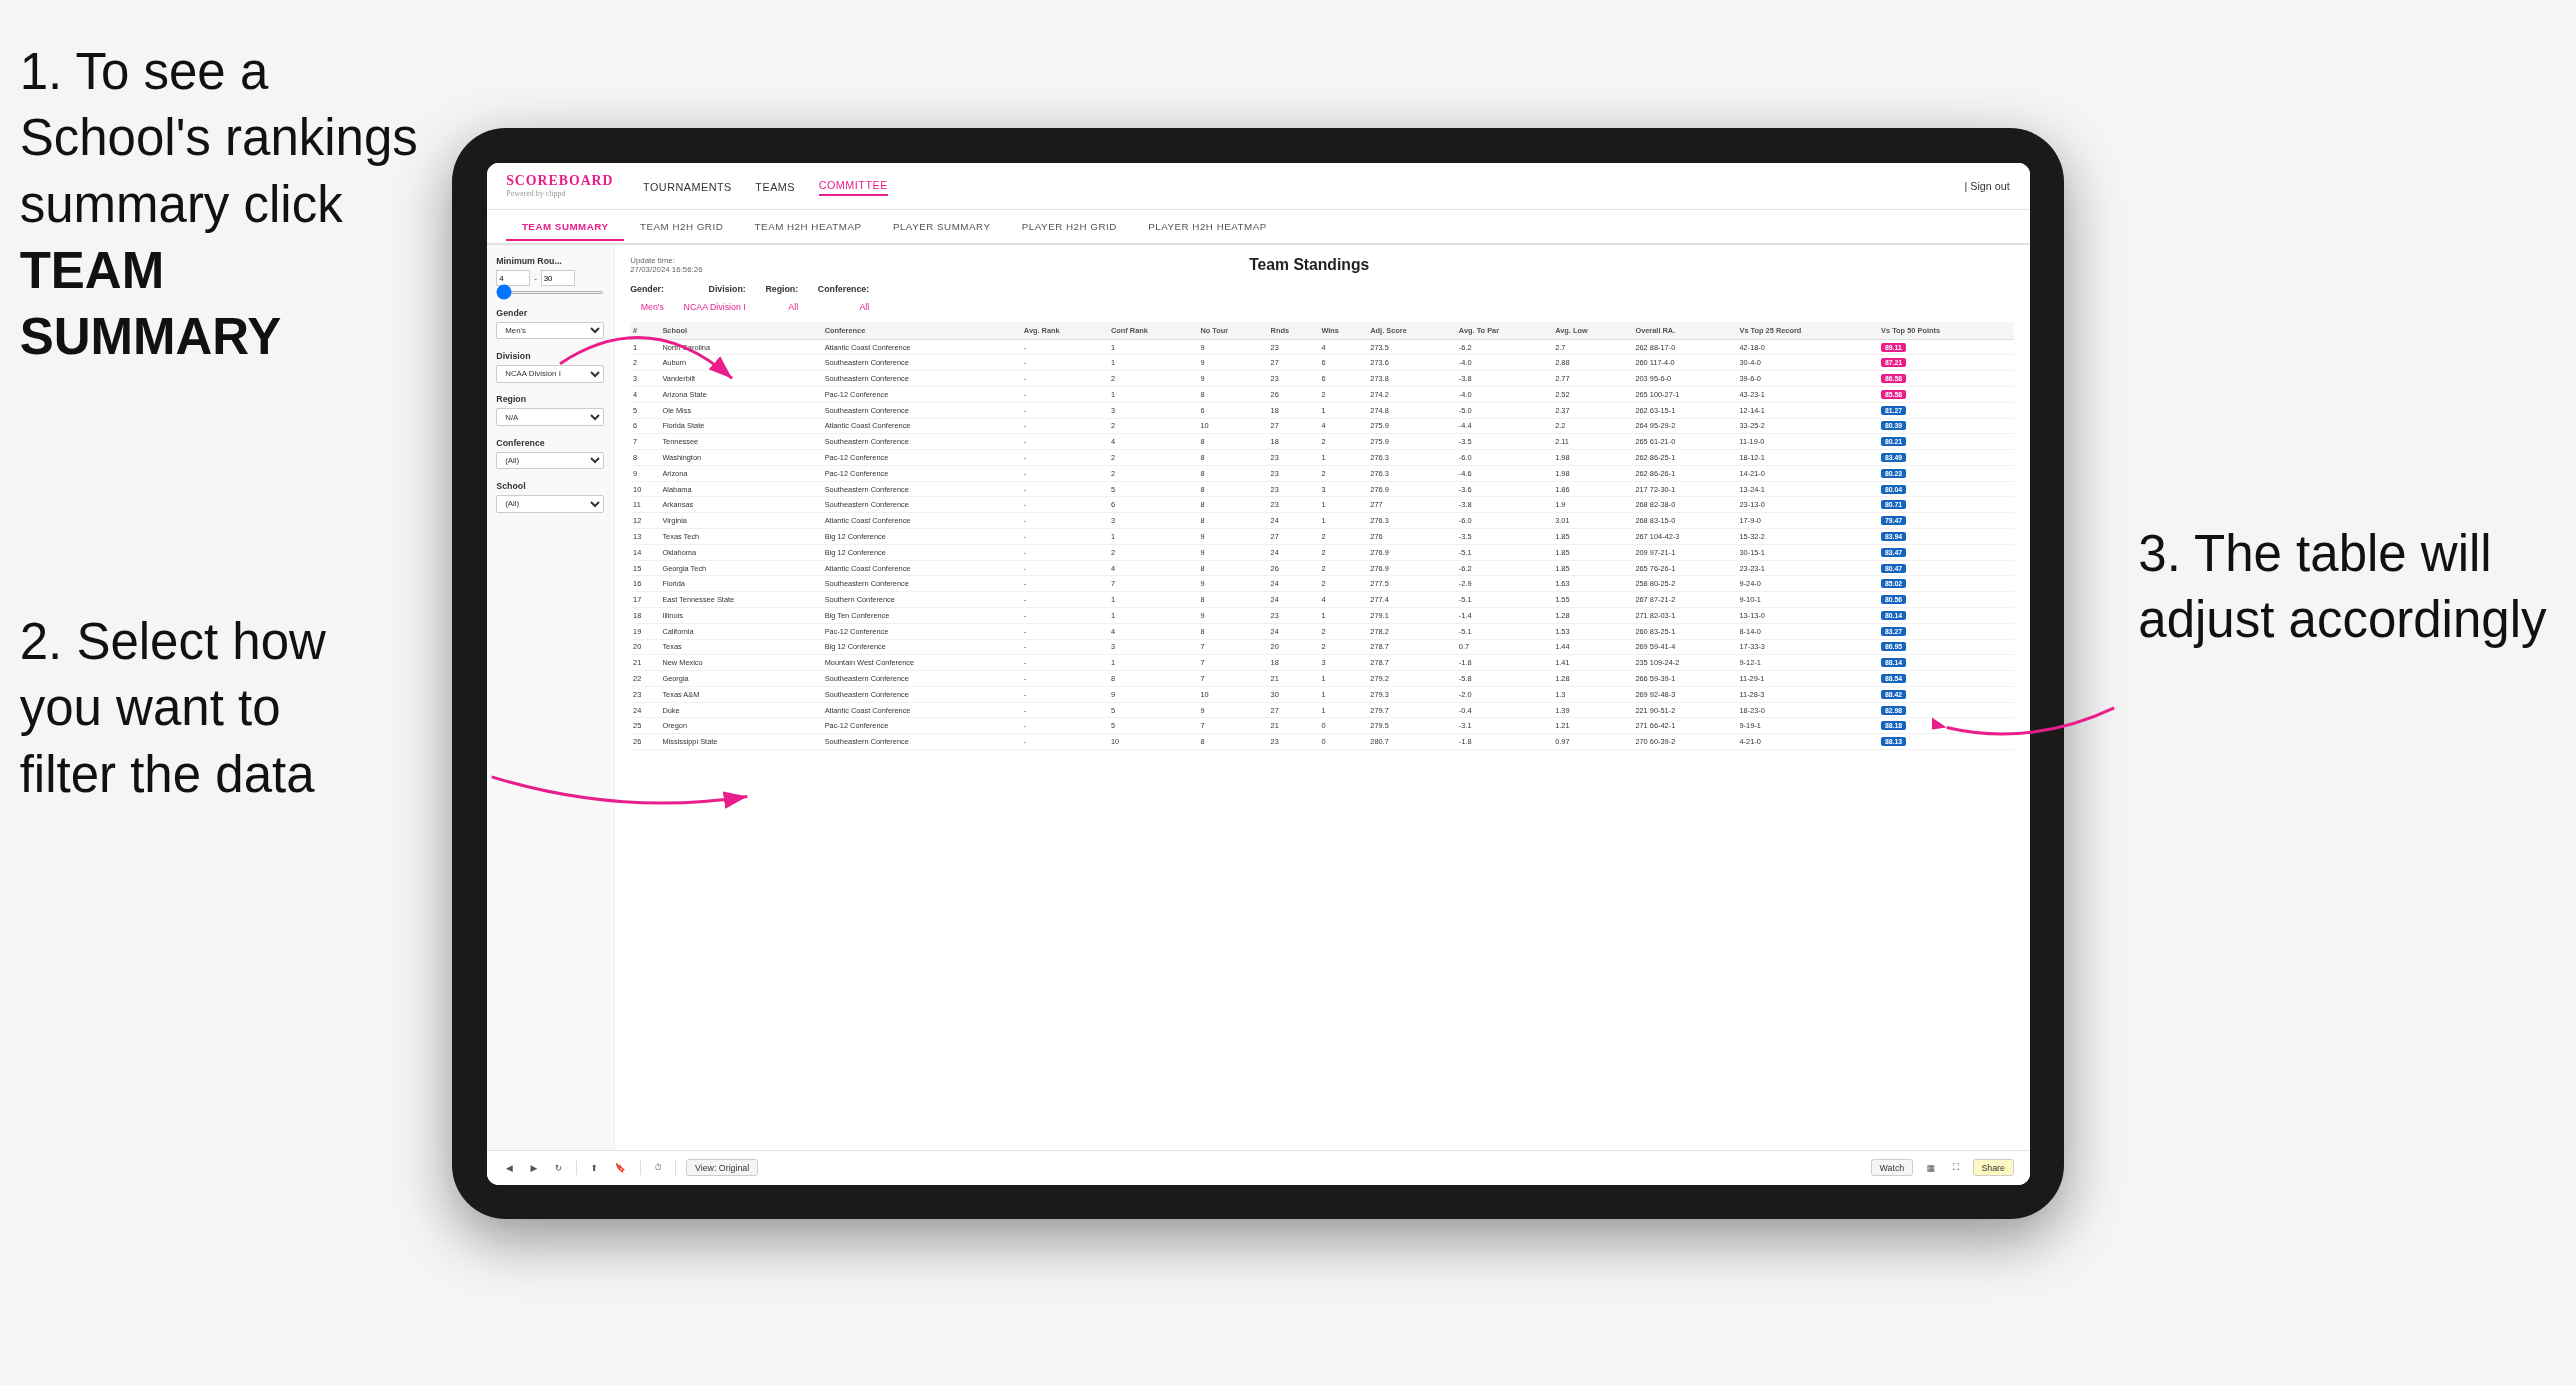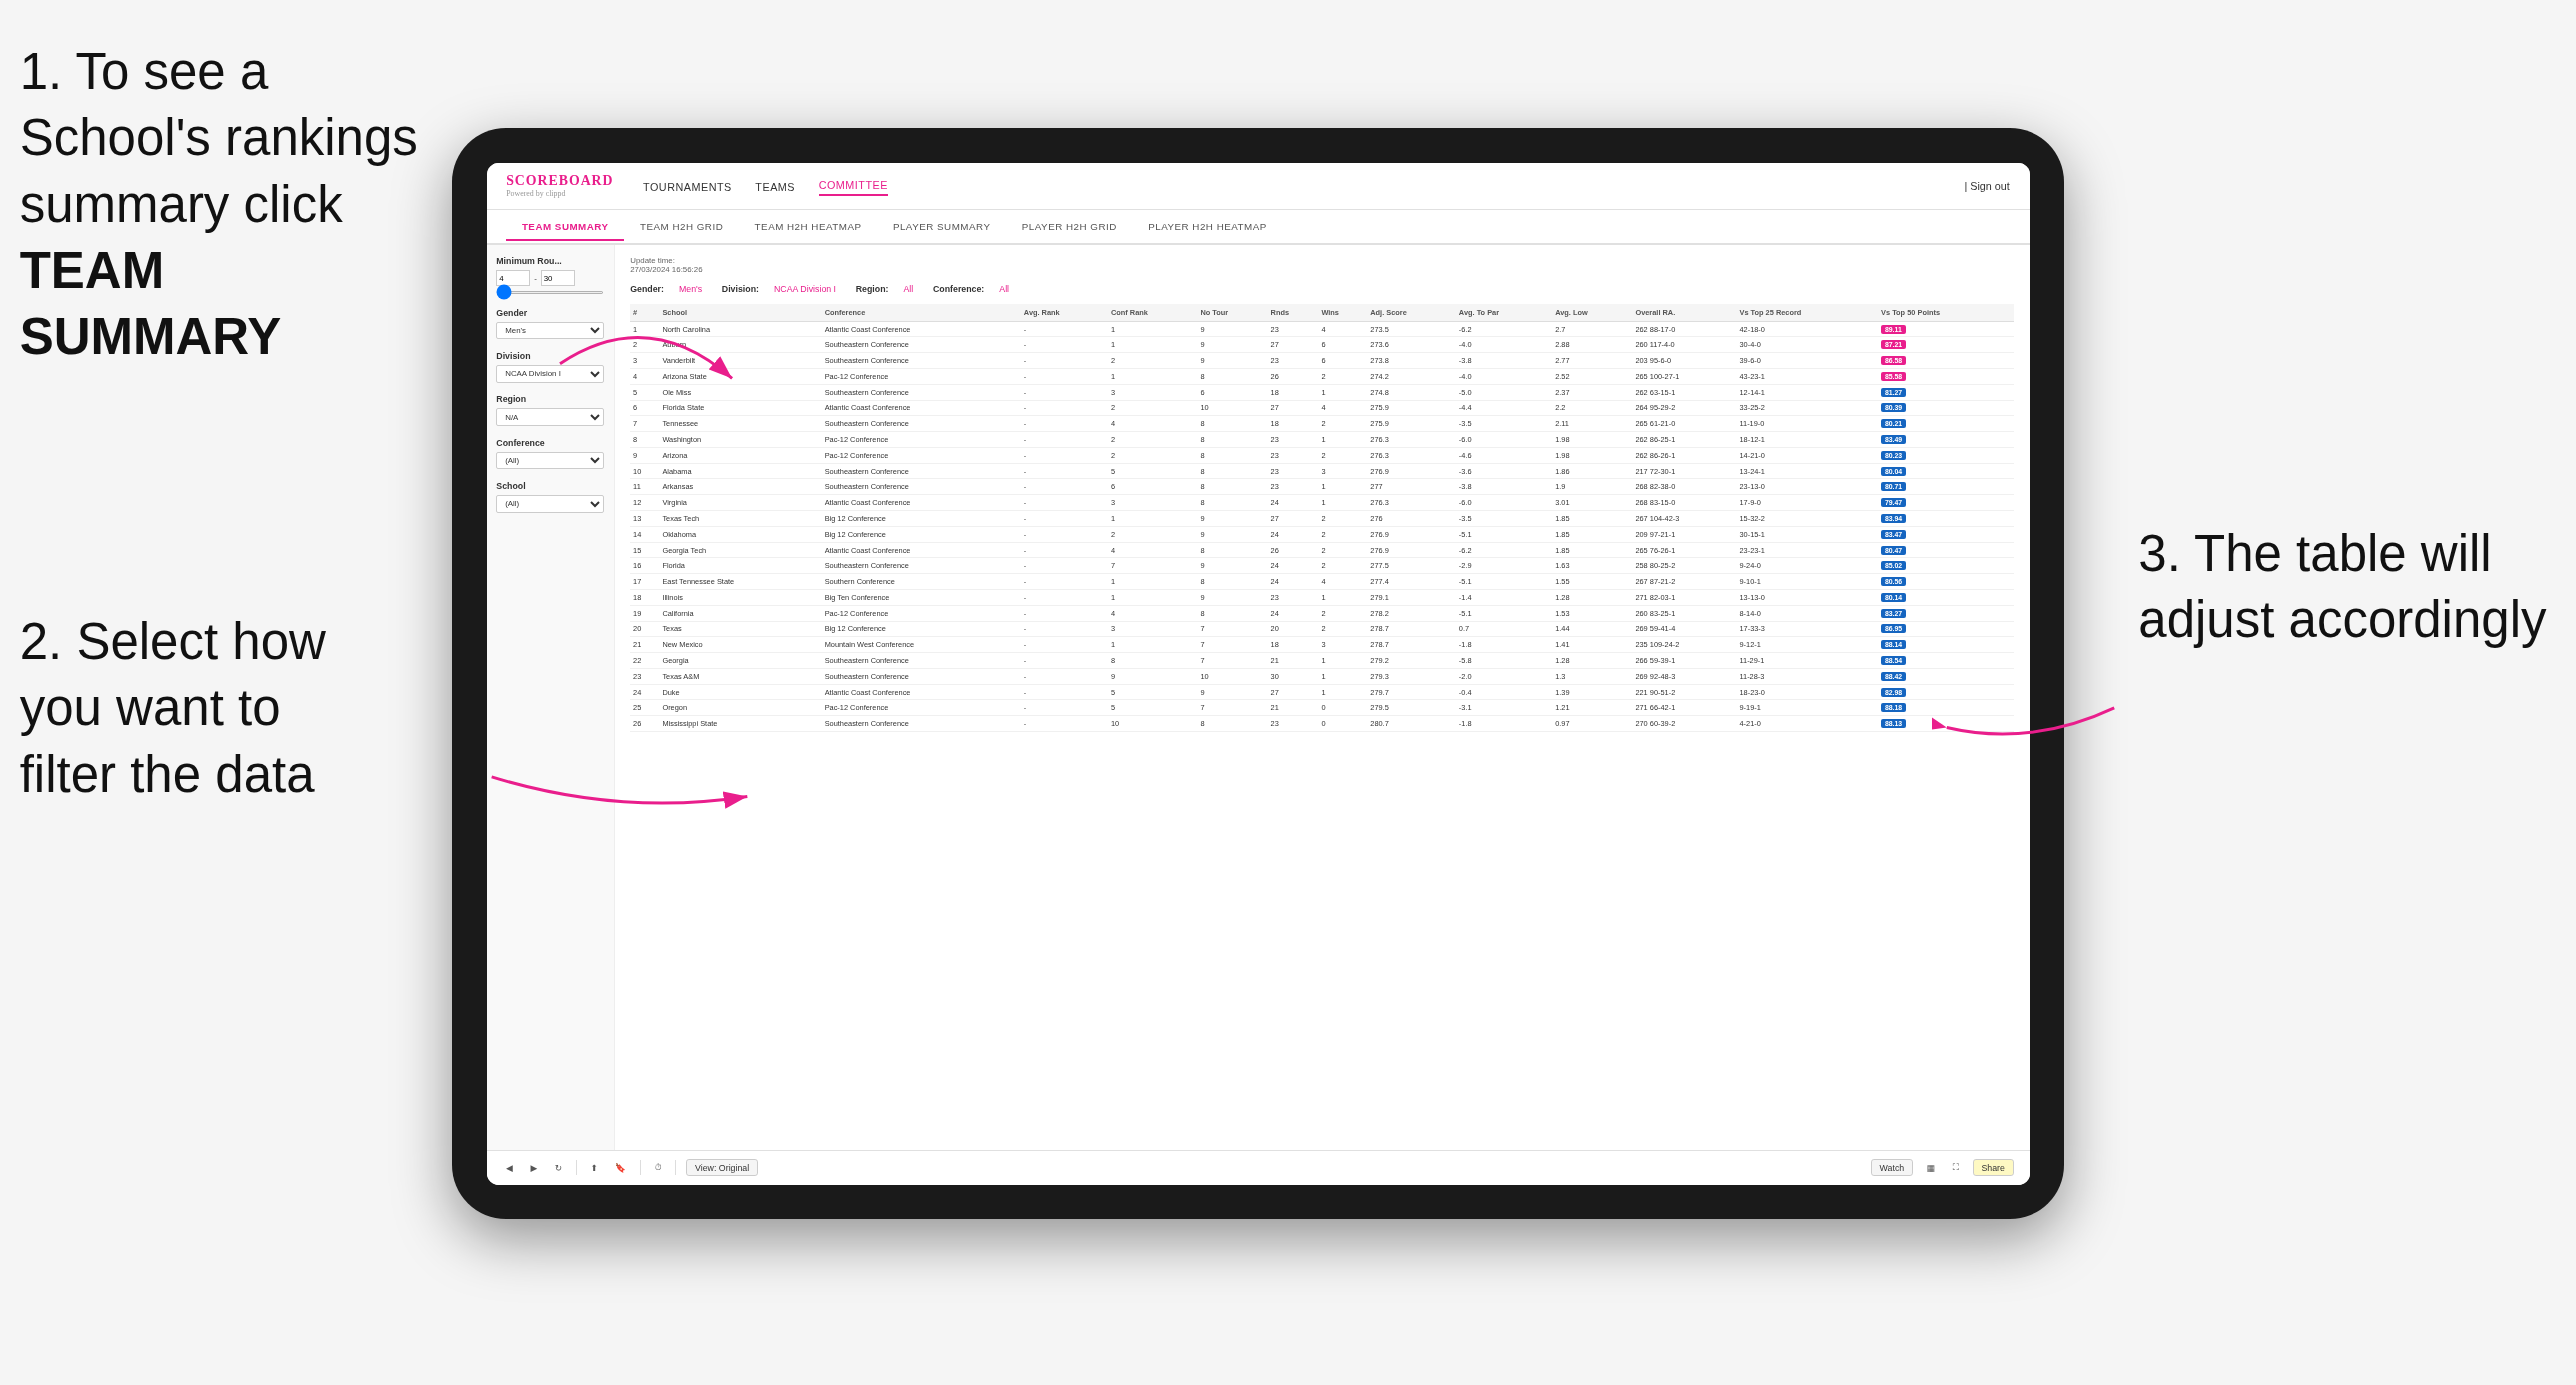--- a/index.html
+++ b/index.html
@@ -243,21 +243,22 @@
       gap: 19.7px;
       align-items: center;
       margin-bottom: 9.8px;
       font-size: 8.8px;
       color: #333;
     }
 
     .filter-pill {
       display: flex;
       align-items: flex-end;
-      gap: 15px;
+      gap: 8px;
+      flex-direction: column;
     }
 
     .filter-pill-label {
       font-weight: bold;
       font-size: 8.8px;
     }
 
     .filter-pill-value {
       font-size: 8.8px;
       color: #e91e8c;
@@ -447,20 +448,21 @@
           </select>
         </div>
       </div>
 
       <div class="table-area">
         <div class="table-header-section">
           <div>
             <div style="font-size:7.9px;color:#666;">Update time:</div>
             <div style="font-size:7.9px;color:#666;">27/03/2024 16:56:26</div>
           </div>
+          <div class="table-title">Team Standings</div>
           <div style="width:98px;"></div>
         </div>
 
         <div class="filter-row">
           <span class="filter-pill">
             <span class="filter-pill-label">Gender:</span>
             <span class="filter-pill-value">Men's</span>
           </span>
           <span class="filter-pill">
             <span class="filter-pill-label">Division:</span>

